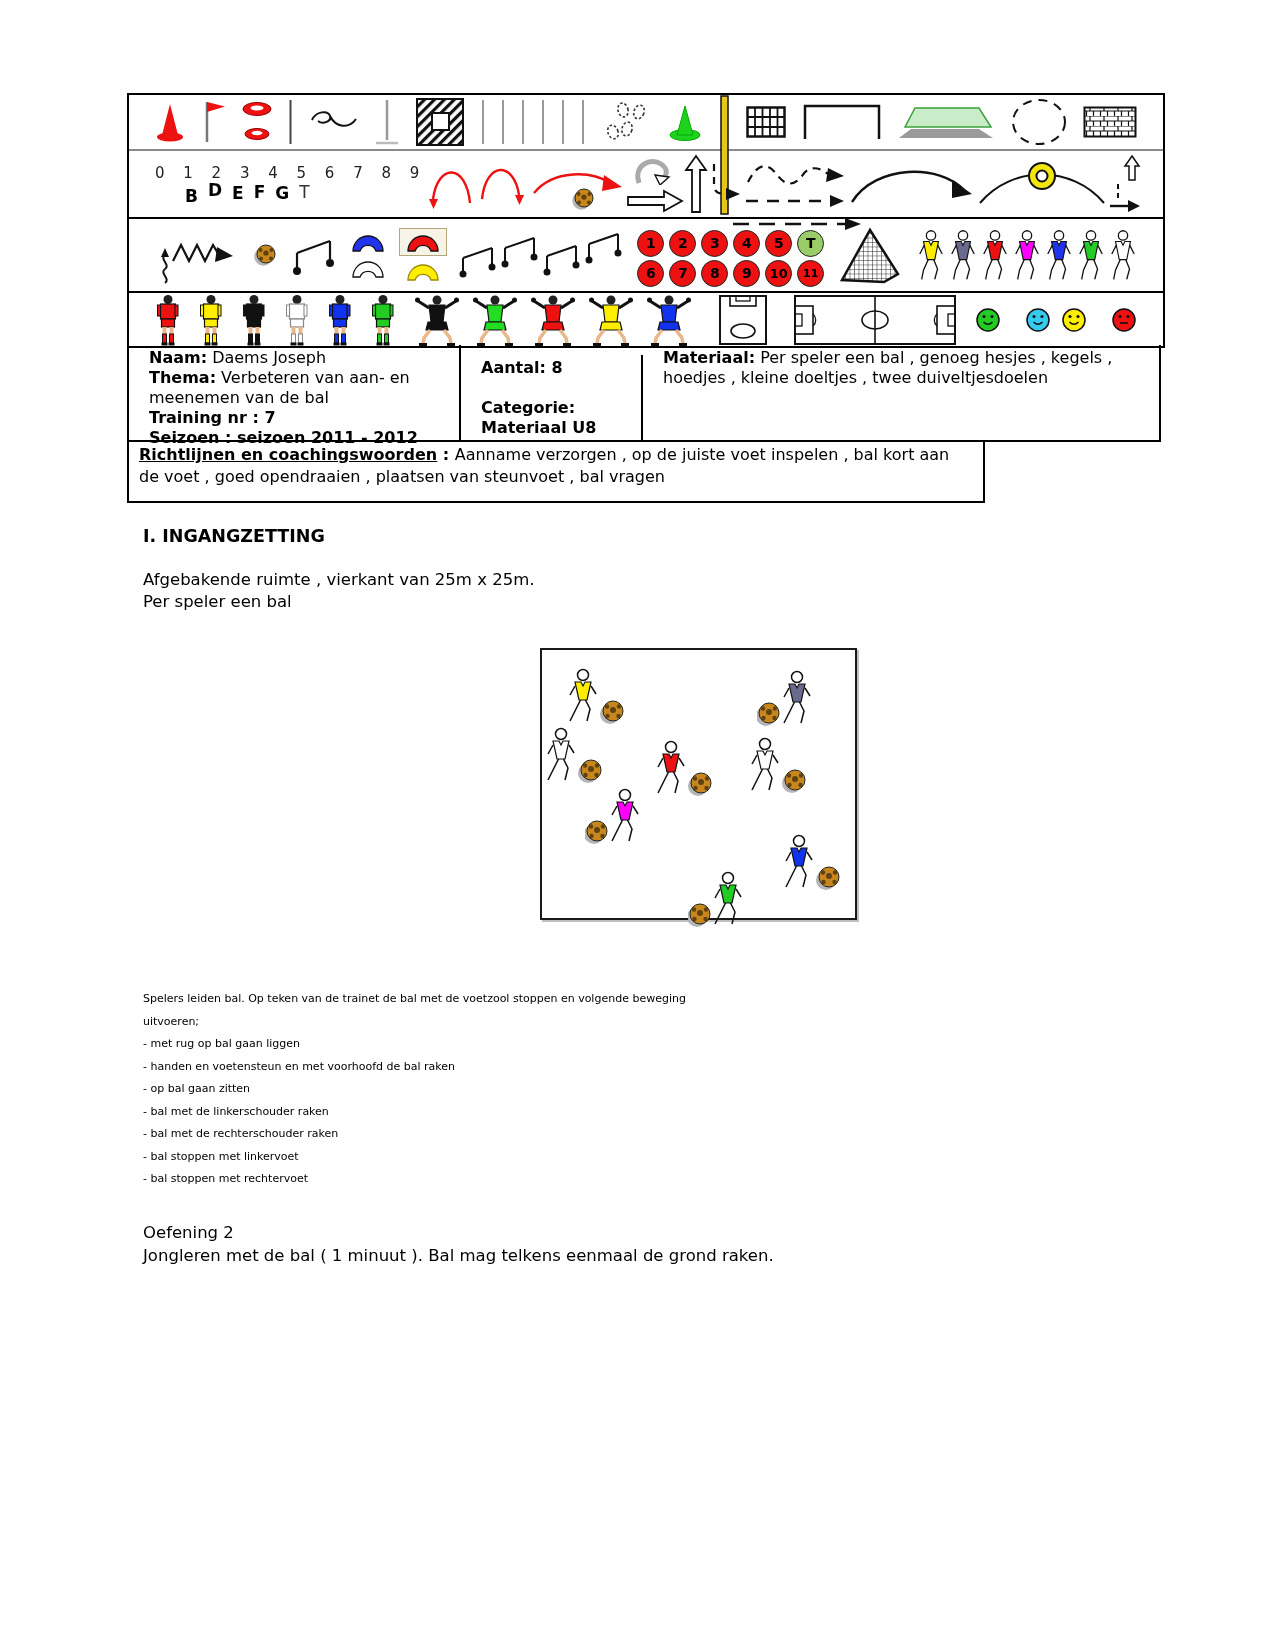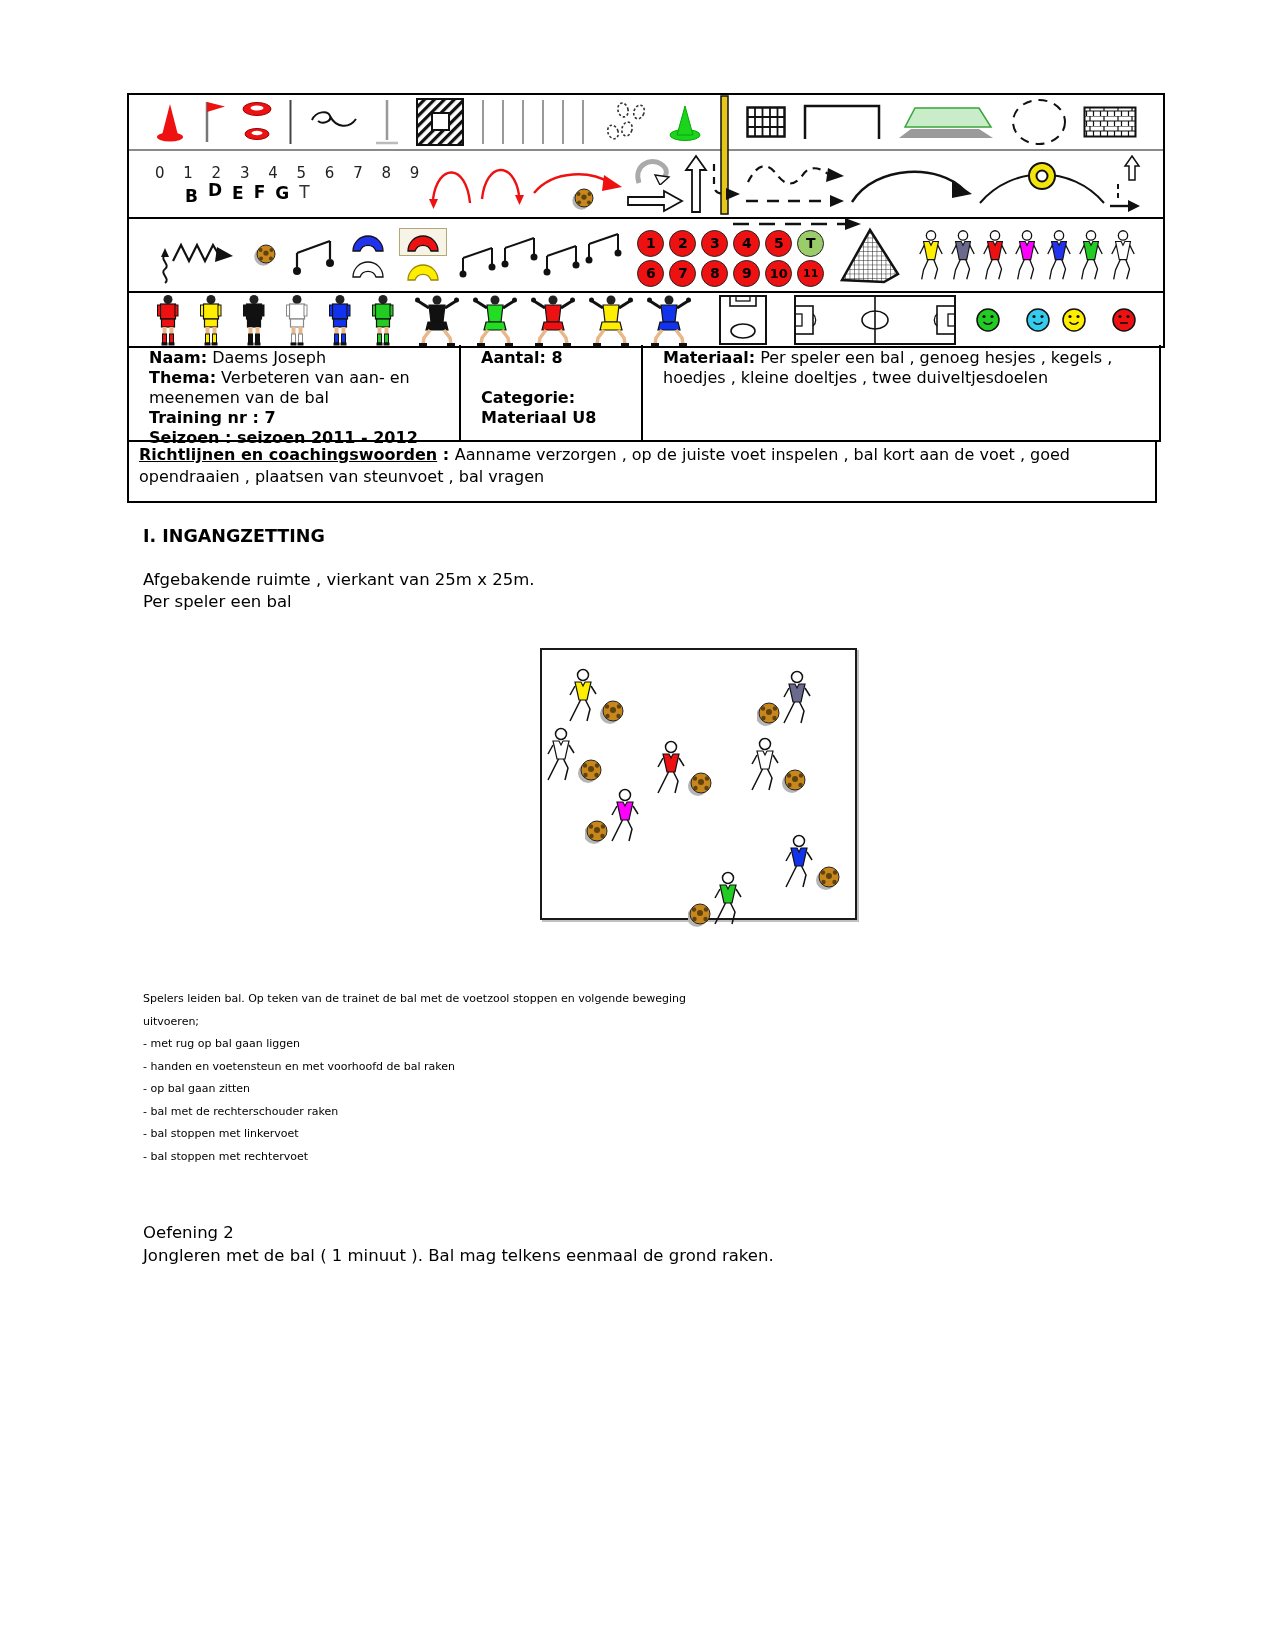--- a/index.html
+++ b/index.html
@@ -31,23 +31,23 @@
   .figrow.players{gap:17px;}
   .figrow.keepers{gap:12px;}
   .figrow.smileys{gap:10px;align-items:center;}
   .figrow.smileys span:nth-child(2){margin-left:14px;}
   .figrow.smileys span:nth-child(4){margin-left:14px;}
   .figwrap{display:inline-block;line-height:0;}
   
   .infotable{left:127px;top:345px;width:1034px;height:97px;border:2px solid #000;border-top:none;display:flex;box-sizing:border-box;font-size:16px;line-height:20px;}
   .itcol{padding:3px 20px;box-sizing:border-box;}
   .itcol1{width:332px;border-right:2px solid #000;}
-  .itcol2{width:182px;border-right:2px solid #000;}
+  .itcol2{width:182px;border-right:2px solid #000;margin-top:10px;}
   .itcol3{flex:1;}
-  .richtlijnen{left:127px;top:440px;width:1030px;height:63px;border:2px solid #000;border-top:none;box-sizing:border-box;padding:4px 10px;font-size:16px;line-height:22px;}
+  .richtlijnen{left:127px;top:440px;width:858px;height:63px;border:2px solid #000;border-top:none;box-sizing:border-box;padding:4px 10px;font-size:16px;line-height:22px;}
   .rl-label{font-weight:bold;text-decoration:underline;}
   b{font-weight:bold;}
   
   .heading{left:143px;top:526px;font-size:17.5px;font-weight:bold;}
   .intro{left:143px;top:569px;font-size:16.5px;line-height:22px;}
   .diagram{left:540px;top:648px;width:313px;height:268px;border:2px solid #1a1a1a;box-shadow:2px 2px 0 rgba(140,140,140,.55);}
   .dplayer{position:absolute;width:64px;height:58px;margin:-29px 0 0 -32px;line-height:0;}
   .textblock{left:143px;top:988px;width:950px;font-size:11px;line-height:22.5px;}
   .oefening{left:143px;top:1222px;width:950px;font-size:16.5px;line-height:22.5px;}
 </style>
@@ -816,20 +816,21 @@
 
 <div class="abs textblock">
   <div>
       <div>Spelers leiden bal. Op teken van de trainet de bal met de voetzool stoppen en volgende beweging</div>
       <div>uitvoeren;</div>
     </div>
   <div>
       <div>- met rug op bal gaan liggen</div>
       <div>- handen en voetensteun en met voorhoofd de bal raken</div>
       <div>- op bal gaan zitten</div>
+      <div>- bal met de linkerschouder raken</div>
       <div>- bal met de rechterschouder raken</div>
       <div>- bal stoppen met linkervoet</div>
       <div>- bal stoppen met rechtervoet</div>
     </div>
 </div>
 
 <div class="abs oefening">
   <div>Oefening 2</div>
   <div>Jongleren met de bal ( 1 minuut ). Bal mag telkens eenmaal de grond raken.</div>
 </div>

